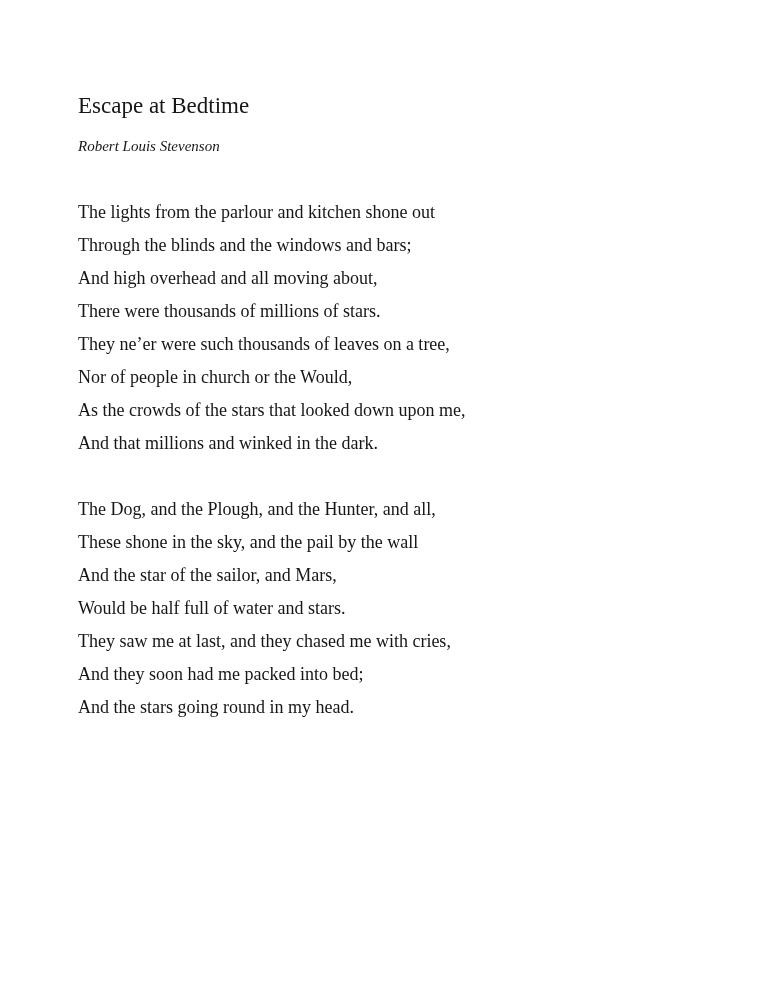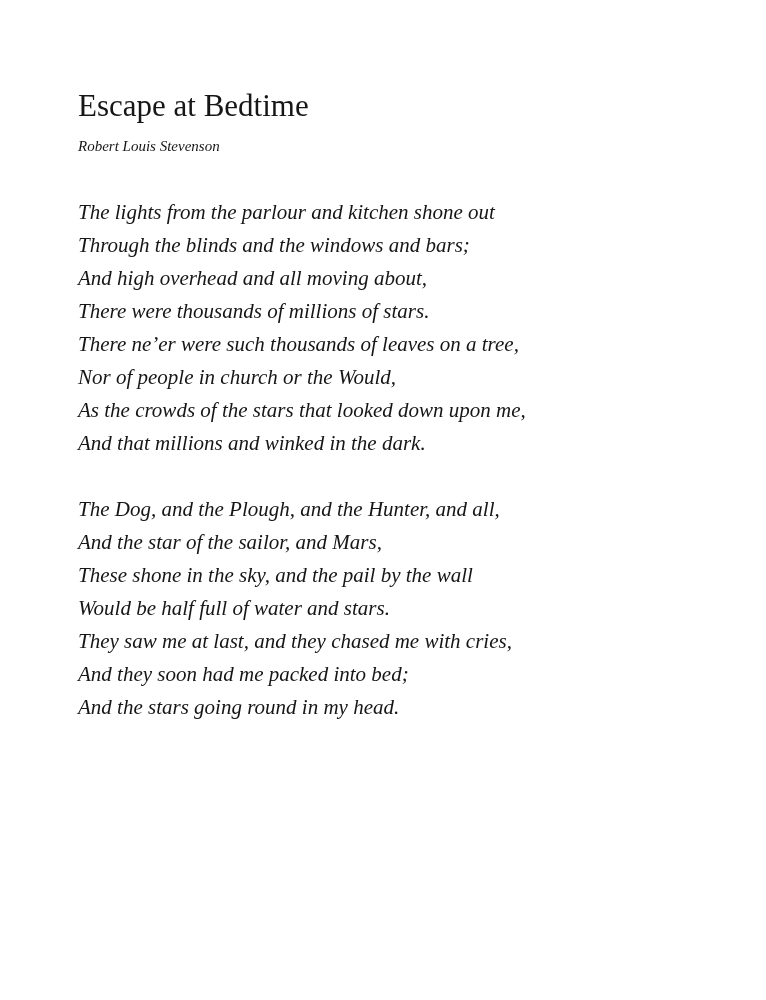--- a/index.html
+++ b/index.html
@@ -11,61 +11,60 @@
     width: 766px;
     height: 1000px;
     background: #ffffff;
     box-sizing: border-box;
     padding: 86px 60px 0 78px;
     font-family: "Liberation Serif", "DejaVu Serif", serif;
     color: #161616;
     overflow: hidden;
   }
   .poem-title {
-    font-size: 31px;
+    font-size: 23px;
     font-weight: normal;
     line-height: 40px;
     margin: 0;
   }
   .poem-author {
     font-size: 15px;
     font-style: italic;
     line-height: 40px;
     margin: 0 0 30px 0;
   }
   .stanza {
     margin: 0 0 33px 0;
   }
   .line {
-    font-size: 21px;
+    font-size: 18px;
     line-height: 33px;
     white-space: pre;
-    font-style: italic;
   }
 </style>
 </head>
 <body>
 
 <div class="page">
   <h1 class="poem-title">Escape at Bedtime</h1>
   <div class="poem-author">Robert Louis Stevenson</div>
   <div id="poem-body">
       <div class="stanza">
         <div class="line">The lights from the parlour and kitchen shone out</div>
         <div class="line">Through the blinds and the windows and bars;</div>
         <div class="line">And high overhead and all moving about,</div>
         <div class="line">There were thousands of millions of stars.</div>
-        <div class="line">There ne’er were such thousands of leaves on a tree,</div>
+        <div class="line">They ne’er were such thousands of leaves on a tree,</div>
         <div class="line">Nor of people in church or the Would,</div>
         <div class="line">As the crowds of the stars that looked down upon me,</div>
         <div class="line">And that millions and winked in the dark.</div>
       </div>
       <div class="stanza">
         <div class="line">The Dog, and the Plough, and the Hunter, and all,</div>
+        <div class="line">These shone in the sky, and the pail by the wall</div>
         <div class="line">And the star of the sailor, and Mars,</div>
-        <div class="line">These shone in the sky, and the pail by the wall</div>
         <div class="line">Would be half full of water and stars.</div>
         <div class="line">They saw me at last, and they chased me with cries,</div>
         <div class="line">And they soon had me packed into bed;</div>
         <div class="line">And the stars going round in my head.</div>
       </div>
     </div>
 </div>
 
 </body></html>

